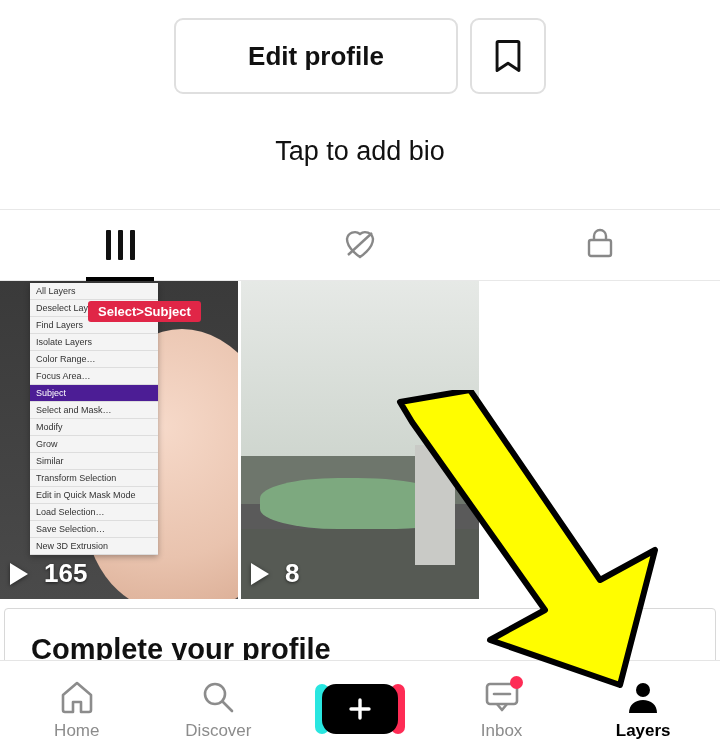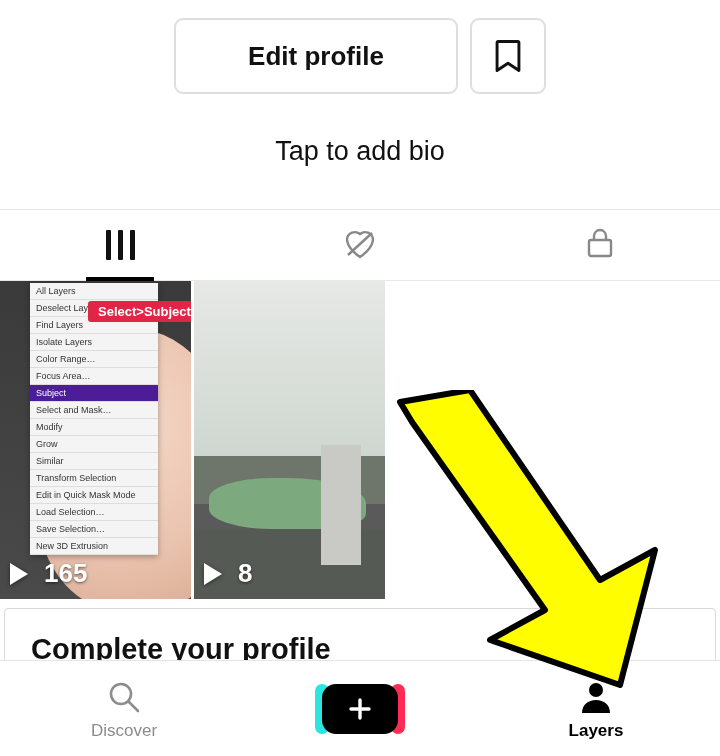--- a/index.html
+++ b/index.html
@@ -77,21 +77,21 @@
     height: 30px;
     background: #111;
     border-radius: 1px;
   }
 
   .grid {
     display: flex;
     gap: 3px;
   }
   .thumb {
-    width: 191px;
+    width: 238px;
     height: 318px;
     background: #5a5a5a;
     position: relative;
     overflow: hidden;
   }
   .thumb .count {
     position: absolute;
     left: 10px;
     bottom: 10px;
     display: flex;
@@ -263,36 +263,55 @@
   </div>
 </div>
 
 <div class="complete-card">
   <h2>Complete your profile</h2>
 </div>
 
 <div class="tabbar">
   <div class="titem">
     <span class="ticon">
+      <svg width="36" height="34" viewBox="0 0 36 34">
+          <path d="M4 15 18 3l14 12v15a2 2 0 0 1-2 2h-8v-10h-8v10H6a2 2 0 0 1-2-2V15z" fill="none" stroke="#8c8c8c" stroke-width="2.6" stroke-linejoin="round"></path>
+        </svg>
+    </span>
+    <span>Home</span>
+  </div>
+  <div class="titem">
+    <span class="ticon">
       <svg width="36" height="36" viewBox="0 0 36 36">
           <circle cx="15" cy="15" r="10" fill="none" stroke="#8c8c8c" stroke-width="2.6"></circle>
           <line x1="23" y1="23" x2="32" y2="32" stroke="#8c8c8c" stroke-width="2.6" stroke-linecap="round"></line>
         </svg>
     </span>
     <span>Discover</span>
   </div>
   <div class="titem">
     <span class="create-wrap">
       <span class="create-btn">
         <svg width="26" height="26" viewBox="0 0 26 26">
             <path d="M13 4v18M4 13h18" stroke="#fff" stroke-width="3.4" stroke-linecap="round"></path>
           </svg>
       </span>
     </span>
   </div>
+  <div class="titem">
+    <span class="ticon">
+      <svg width="38" height="34" viewBox="0 0 38 34">
+          <rect x="4" y="4" width="30" height="20" rx="3" fill="none" stroke="#8c8c8c" stroke-width="2.6"></rect>
+          <path d="M14 24l5 6 5-6" fill="none" stroke="#8c8c8c" stroke-width="2.6" stroke-linejoin="round"></path>
+          <line x1="11" y1="14" x2="27" y2="14" stroke="#8c8c8c" stroke-width="2.6" stroke-linecap="round"></line>
+        </svg>
+      <span class="dot"></span>
+    </span>
+    <span>Inbox</span>
+  </div>
   <div class="titem active">
     <span class="ticon">
       <svg width="34" height="34" viewBox="0 0 34 34">
           <circle cx="17" cy="10" r="7" fill="#000"></circle>
           <path d="M3 33c0-8 6-13 14-13s14 5 14 13" fill="#000"></path>
         </svg>
     </span>
     <span>Layers</span>
   </div>
 </div>

